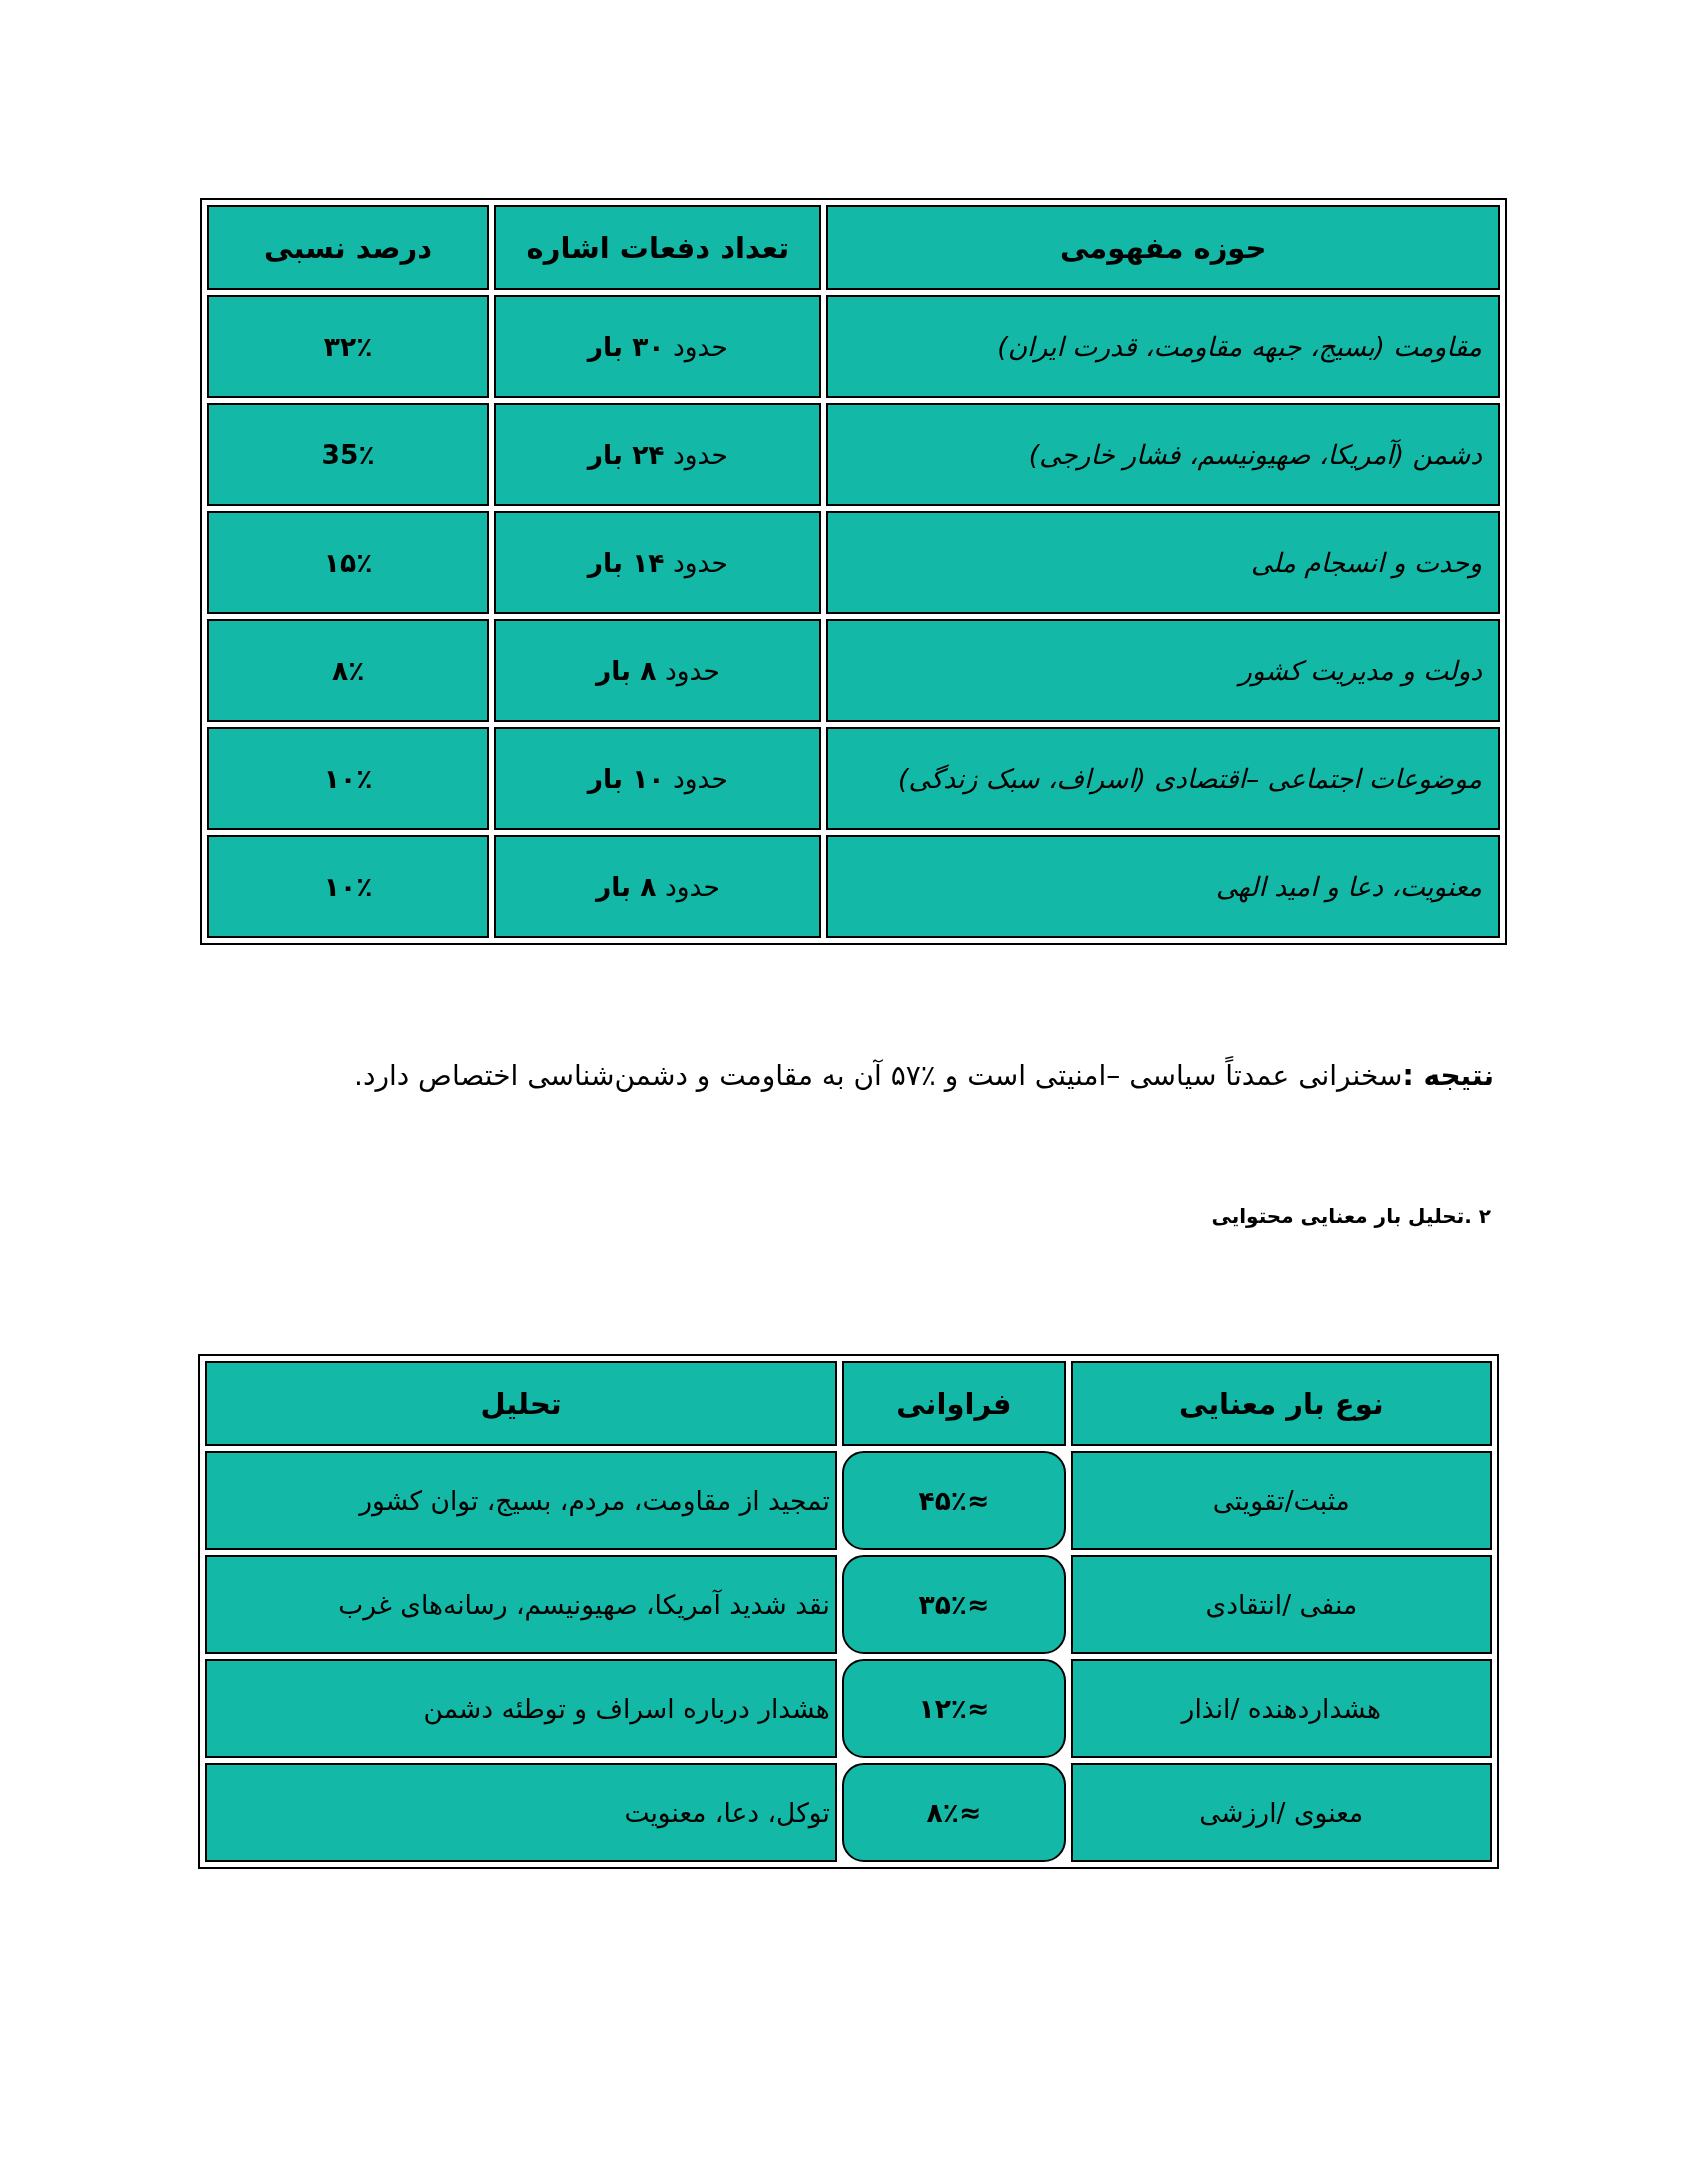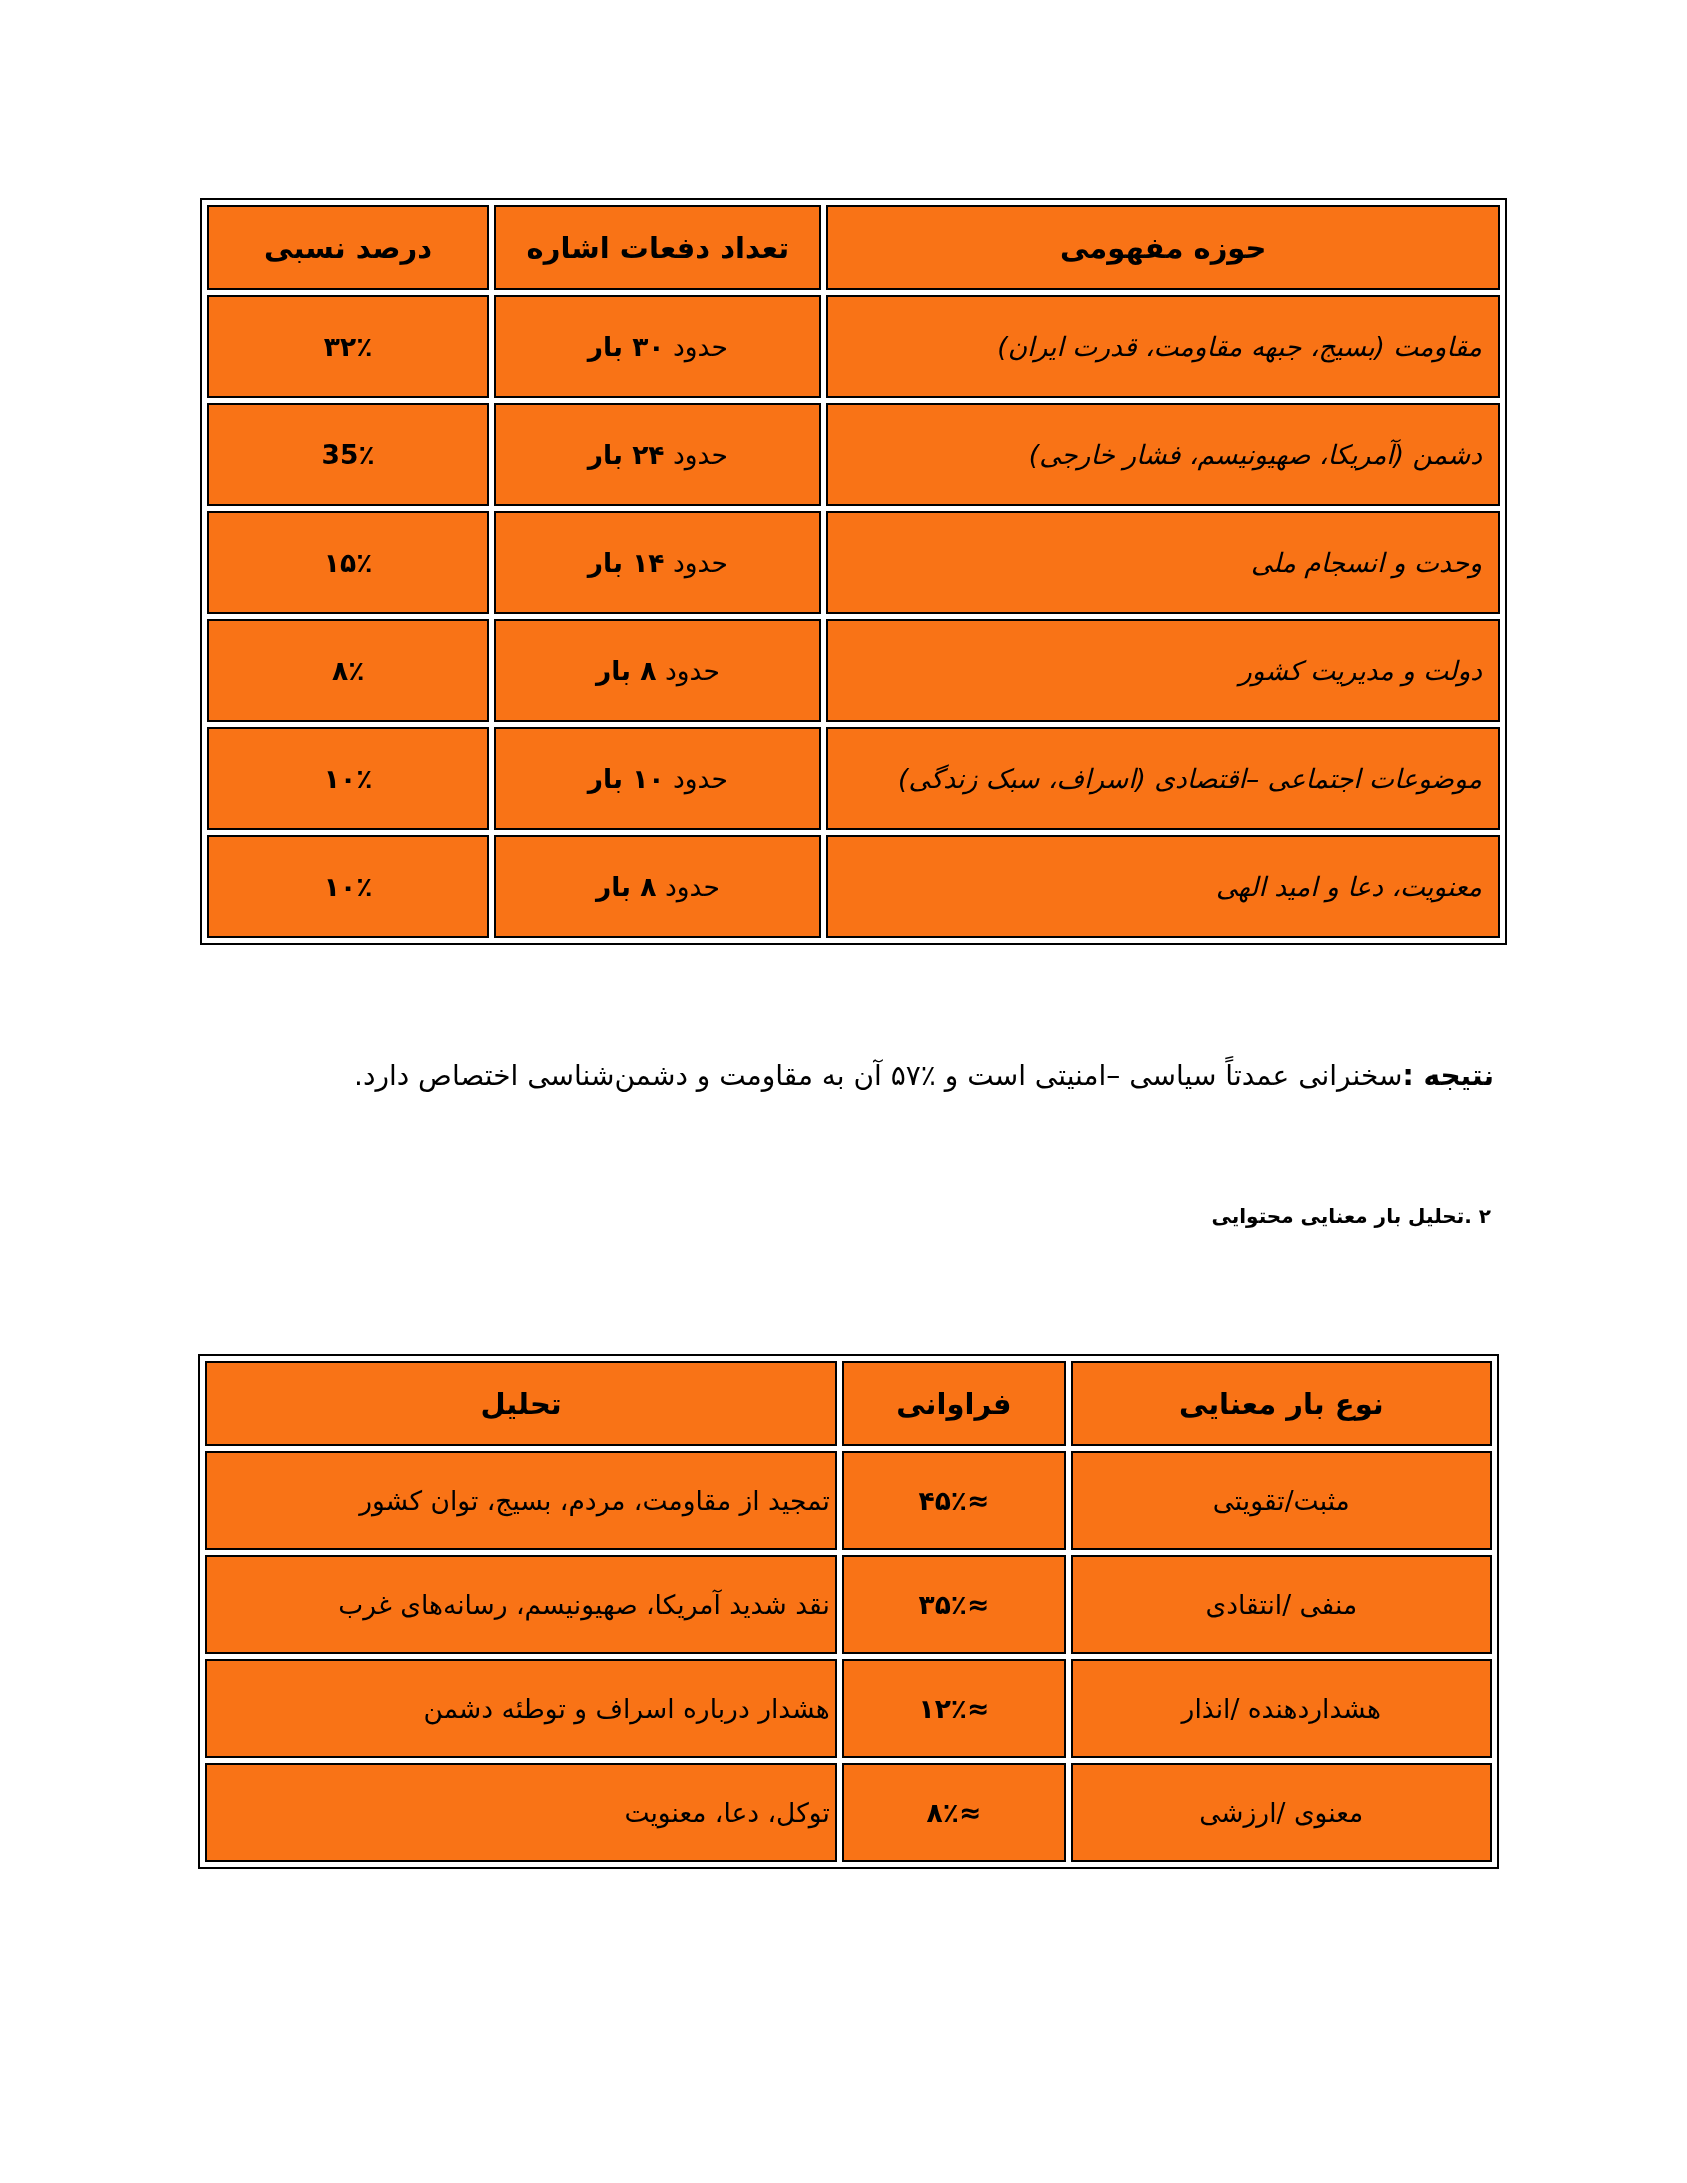--- a/index.html
+++ b/index.html
@@ -3,38 +3,38 @@
 <meta charset="utf-8">
 <style>
   html,body{margin:0;padding:0;background:#888;}
   .page{
     position:relative;width:1687px;height:2183px;background:#ffffff;
     font-family:"DejaVu Sans",sans-serif;color:#000;overflow:hidden;
   }
   table{border-collapse:separate;border-spacing:5.3px;table-layout:fixed;
         border:2px solid #000;position:absolute;background:#fff;}
   td,th{border:2px solid #000;vertical-align:middle;overflow:hidden;
-        font-weight:normal;background:#f97316;}
+        font-weight:normal;background:#14b8a6;}
   .t1{left:200px;top:198px;width:1307px;}
   .t1 th{height:79px;font-size:29px;font-weight:bold;text-align:center;}
   .t1 td{height:97px;font-size:26.5px;}
   .t1 col.c-domain{width:52.5%;}
   .t1 col.c-count{width:25.5%;}
   .t1 col.c-pct{width:22%;}
   .t1 td.domain{text-align:right;padding:0 16px;white-space:nowrap;font-style:italic;}
   .t1 td.count{text-align:center;white-space:nowrap;}
   .t1 td.pct{text-align:center;font-weight:bold;white-space:nowrap;}
   .t2{left:198px;top:1354px;width:1301px;}
   .t2 th{height:79px;font-size:29px;font-weight:bold;text-align:center;}
   .t2 td{height:93px;font-size:26.5px;}
   .t2 col.c-type{width:33%;}
   .t2 col.c-freq{width:17.5%;}
   .t2 col.c-analysis{width:49.5%;}
   .t2 td.type{text-align:center;white-space:nowrap;}
-  .t2 td.freq{text-align:center;font-weight:bold;white-space:nowrap;}
+  .t2 td.freq{text-align:center;font-weight:bold;white-space:nowrap;border-radius:22px;}
   .t2 td.analysis{text-align:right;padding:0 5.3px;white-space:nowrap;margin-left:44px;}
   .b{font-weight:bold;}
   .note{
     position:absolute;top:1039px;right:177px;left:198px;margin:16px;
     direction:rtl;text-align:right;font-size:28px;line-height:1.5;
     white-space:nowrap;
   }
   .heading{
     position:absolute;top:1204px;right:196px;margin:0;
     direction:rtl;text-align:right;font-size:20px;font-weight:bold;

